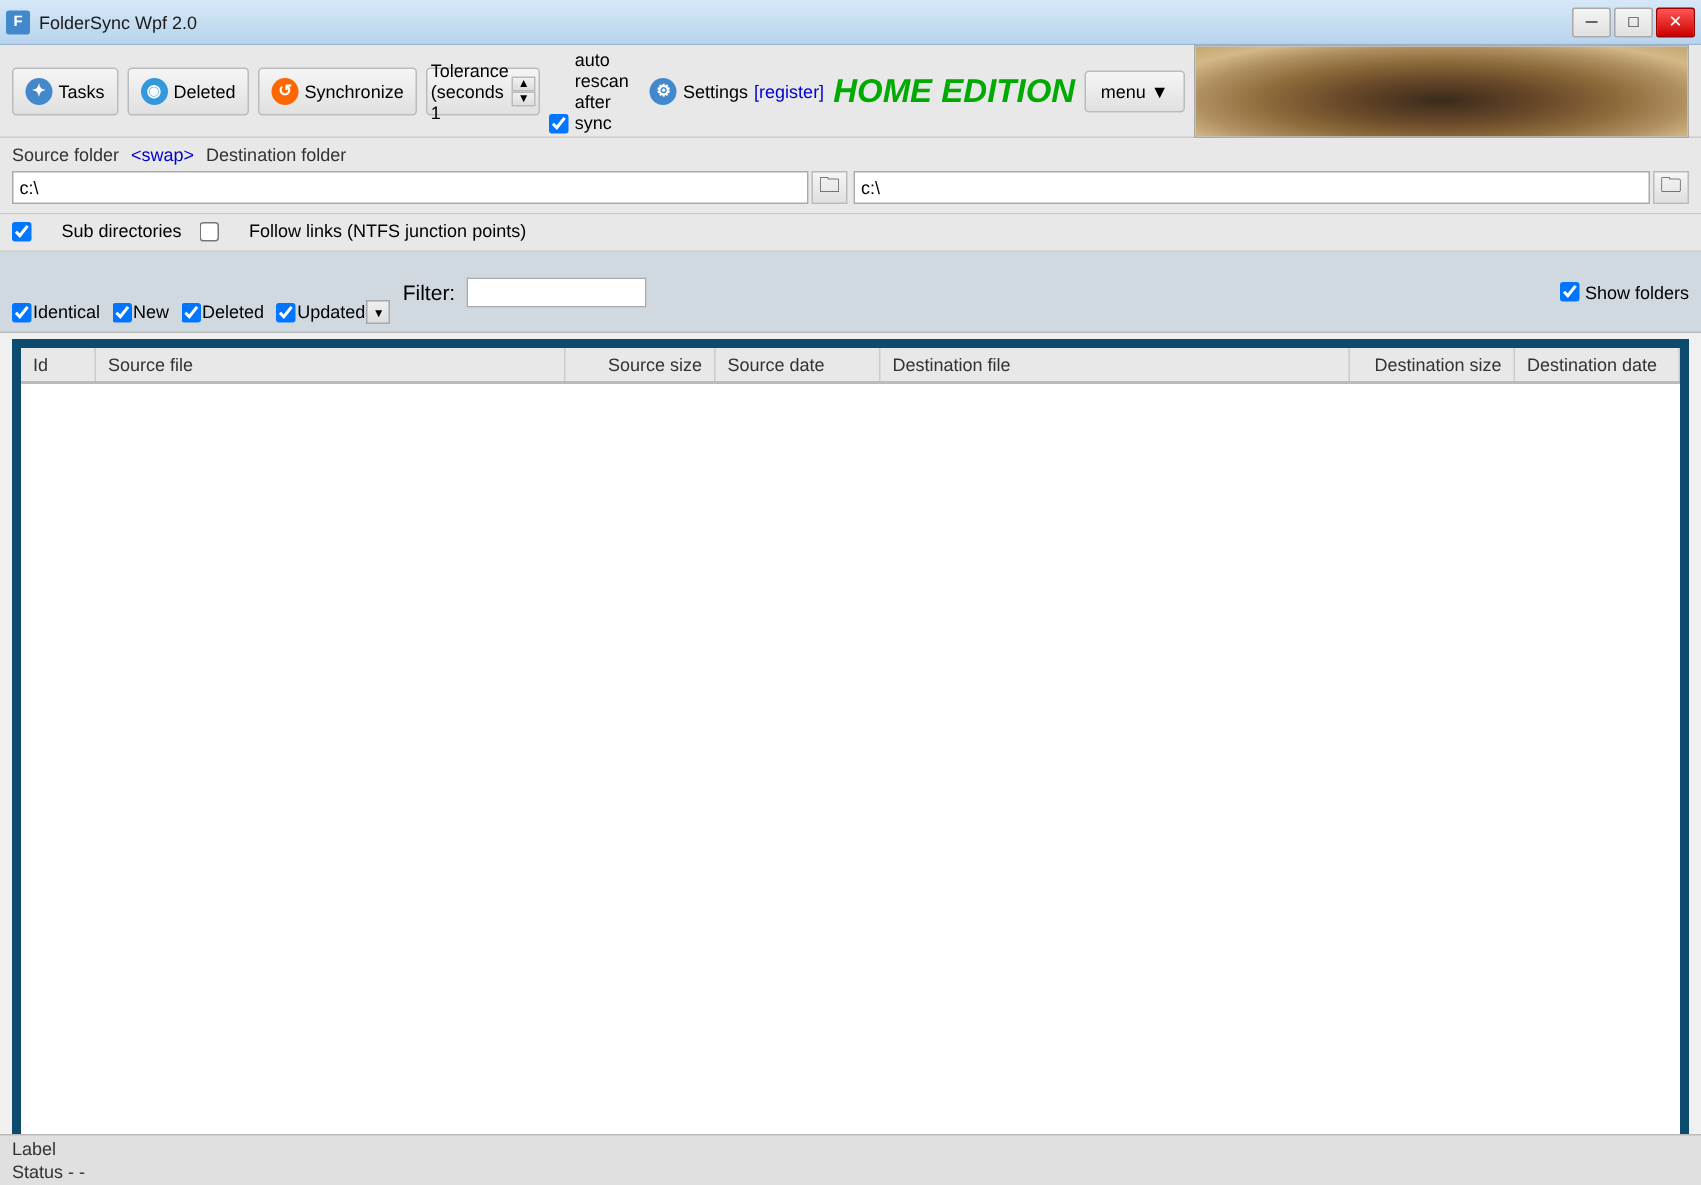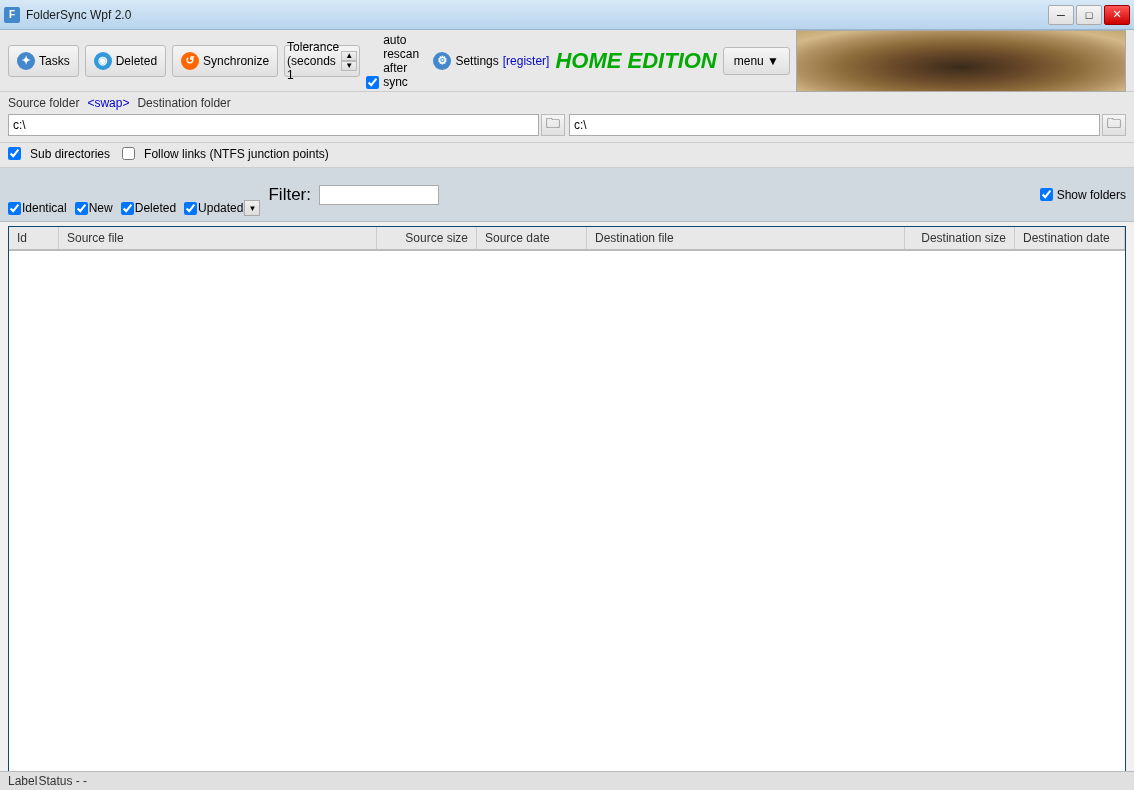--- a/index.html
+++ b/index.html
@@ -213,22 +213,22 @@
     .subfolder-row {
       background: #e8e8e8;
       padding: 4px 8px 6px 8px;
       border-bottom: 1px solid #ccc;
       display: flex;
       align-items: center;
       gap: 12px;
     }
     .checkbox-label {
       display: flex;
-      align-items: flex-start;
-      gap: 9px;
+      align-items: center;
+      gap: 20px;
       font-size: 12px;
       cursor: pointer;
     }
     .filter-toolbar {
       background: #d0d8e0;
       padding: 5px 8px;
       display: flex;
       align-items: center;
       gap: 8px;
       border-bottom: 1px solid #bbb;
@@ -244,21 +244,21 @@
       width: 16px;
       height: 16px;
       background: linear-gradient(to bottom, #f0f0f0, #ddd);
       border: 1px solid #aaa;
       cursor: pointer;
       display: flex;
       align-items: center;
       justify-content: center;
       font-size: 8px;
     }
-    .filter-label { font-size: 17px; }
+    .filter-label { font-size: 14px; }
     .filter-input {
       width: 120px;
       height: 20px;
       border: 1px solid #aaa;
       background: white;
       padding: 2px 4px;
       font-size: 12px;
     }
     .show-folders {
       margin-left: auto;
@@ -295,21 +295,21 @@
     }
     .status-bar {
       position: absolute;
       bottom: 0;
       left: 0;
       right: 0;
       background: #e0e0e0;
       border-top: 1px solid #bbb;
       padding: 2px 8px;
       display: flex;
-      flex-direction: row;
+      flex-direction: column;
       gap: 1px;
     }
     .status-label { font-size: 12px; color: #333; }
     .status-status { font-size: 12px; color: #333; }
     .app-body {
       position: relative;
       height: calc(790px - 30px);
       display: flex;
       flex-direction: column;
       background: #f0f0f0;
@@ -333,21 +333,21 @@
     }
     .toolbar-left {
       display: flex;
       align-items: center;
       gap: 6px;
       flex: 1;
     }
     .main-table-container {
       flex: 1;
       margin: 4px 8px;
-      border: 1px solid #0c4a6e;
+      border: 6px solid #0c4a6e;
       background: white;
       overflow: hidden;
       display: flex;
       flex-direction: column;
     }
   </style>
 </head>
 <body>
 
 <div class="title-bar">

